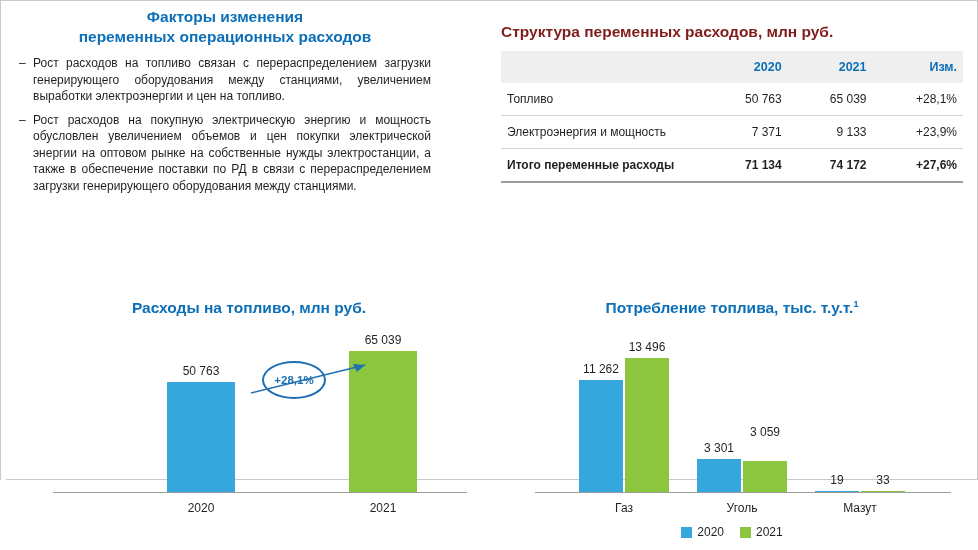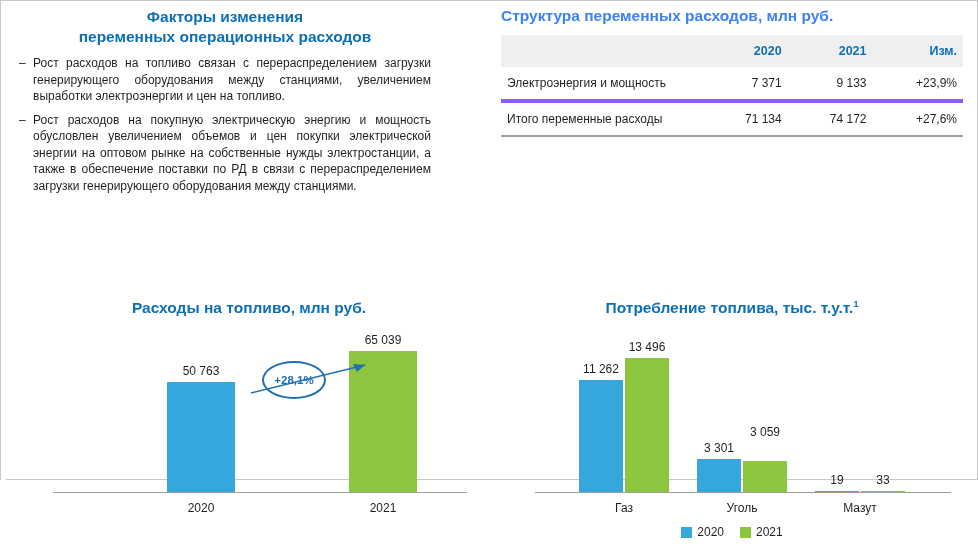--- a/index.html
+++ b/index.html
@@ -68,24 +68,24 @@
   }
 
   
   .table-block {
     position: absolute;
     left: 500px;
     top: 6px;
     width: 462px;
   }
   .block-title {
-    color: #3b82f6;
+    color: #7f1d1d;
     font-weight: bold;
     font-size: 15.5px;
-    margin: 0 0 10px 0;
+    margin: 16px 0 10px 0;
   }
   table.vc {
     border-collapse: collapse;
     width: 462px;
     font-size: 12px;
   }
   table.vc th, table.vc td {
     padding: 9px 6px;
   }
   table.vc thead th {
@@ -102,23 +102,23 @@
   }
   table.vc tbody td {
     border-bottom: 1px solid #d4d4d4;
     text-align: right;
     color: #231f20;
   }
   table.vc tbody td.first {
     text-align: left;
   }
   table.vc tbody tr.total td {
-    font-weight: normal;
+    font-weight: bold;
     border-bottom: 2px solid #9d9d9d;
-    border-top: 4px solid #8b5cf6;
+    border-top: 1px solid #8b5cf6;
   }
   .col-n { width: 82px; }
   .col-d { width: 86px; }
 
   
   .chart-block {
     position: absolute;
   }
   #fuel-cost-block {
     left: 18px;
@@ -244,20 +244,26 @@
     <table class="vc">
       <thead>
         <tr>
           <th class="first"></th>
           <th class="col-n">2020</th>
           <th class="col-n">2021</th>
           <th class="col-d">Изм.</th>
         </tr>
       </thead>
       <tbody>
+        <tr>
+          <td class="first">Топливо</td>
+          <td>50 763</td>
+          <td>65 039</td>
+          <td>+28,1%</td>
+        </tr>
         <tr>
           <td class="first">Электроэнергия и мощность</td>
           <td>7 371</td>
           <td>9 133</td>
           <td>+23,9%</td>
         </tr>
         <tr class="total">
           <td class="first">Итого переменные расходы</td>
           <td>71 134</td>
           <td>74 172</td>

